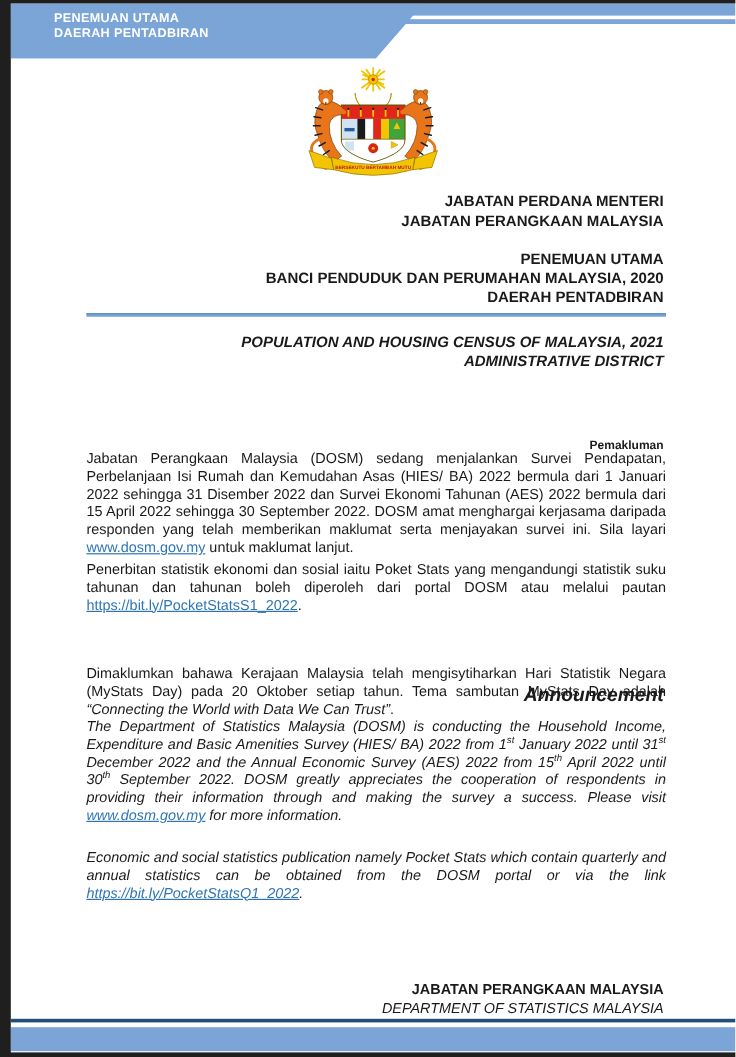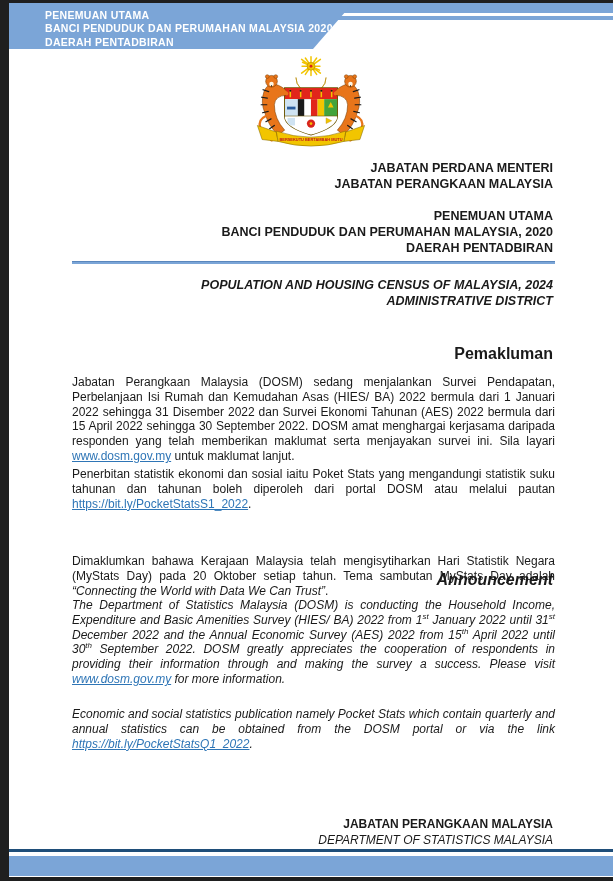--- a/index.html
+++ b/index.html
@@ -59,21 +59,20 @@
 </style>
 </head>
 <body>
 
 <div class="sheet">
 
   <div class="stripe-thick"></div>
   <div class="stripe-thin"></div>
   <div class="banner-block">
     <div class="banner-line">PENEMUAN UTAMA</div>
-    <div class="banner-line">BANCI PENDUDUK DAN PERUMAHAN MALAYSIA 2020</div>
     <div class="banner-line">DAERAH PENTADBIRAN</div>
   </div>
 
   <svg class="emblem" viewBox="0 0 170 100">
     <defs>
       <clipPath id="shieldClip">
         <path d="M57 36 H113 V66 Q113 78 85 86 Q57 78 57 66 Z"></path>
       </clipPath>
       <g id="tiger">
         <path d="M112 38 Q129 25 135 40 Q139 51 134 63 Q130 77 120 86 L113 81 Q124 69 124 54 Q123 44 111 44 Z" fill="#e8751a" stroke="#7a3c00" stroke-width="0.6"></path>
@@ -146,25 +145,25 @@
 
   <div class="center-col" style="top:205px;">
     <div class="h-bold">PENEMUAN UTAMA</div>
     <div class="h-bold">BANCI PENDUDUK DAN PERUMAHAN MALAYSIA, 2020</div>
     <div class="h-bold">DAERAH PENTADBIRAN</div>
   </div>
 
   <div class="divider" style="top:258px;"></div>
 
   <div class="center-col" style="top:274px;">
-    <div class="h-bold h-italic">POPULATION AND HOUSING CENSUS OF MALAYSIA, 2024</div>
+    <div class="h-bold h-italic">POPULATION AND HOUSING CENSUS OF MALAYSIA, 2021</div>
     <div class="h-bold h-italic">ADMINISTRATIVE DISTRICT</div>
   </div>
 
-  <div class="center-col h-bold" style="top:343px;font-size:16px;">Pemakluman</div>
+  <div class="center-col h-bold" style="top:361px;font-size:10px;">Pemakluman</div>
 
   <p class="para" style="top:372px;"><span>Jabatan Perangkaan Malaysia (DOSM) sedang menjalankan Survei Pendapatan, Perbelanjaan Isi Rumah dan Kemudahan Asas (HIES/ BA) 2022 bermula dari 1 Januari 2022 sehingga 31 Disember 2022 dan Survei Ekonomi Tahunan (AES) 2022 bermula dari 15 April 2022 sehingga 30 September 2022.  DOSM amat menghargai kerjasama daripada responden yang telah memberikan maklumat serta menjayakan survei ini. Sila layari </span><a class="doc-link" href="#">www.dosm.gov.my</a><span> untuk maklumat lanjut.</span></p>
   <p class="para" style="top:464px;"><span>Penerbitan statistik ekonomi dan sosial iaitu Poket Stats yang mengandungi statistik suku tahunan dan tahunan boleh diperoleh dari portal DOSM atau melalui pautan </span><a class="doc-link" href="#">https://bit.ly/PocketStatsS1_2022</a><span>.</span></p>
   <p class="para" style="top:519px;margin-top:32px;"><span>Dimaklumkan bahawa Kerajaan Malaysia telah mengisytiharkan Hari Statistik Negara (MyStats Day) pada 20 Oktober setiap tahun. Tema sambutan MyStats Day adalah </span><em>“Connecting the World with Data We Can Trust”</em><span>.</span></p>
 
   <div class="center-col h-bold h-italic" style="top:569px;font-size:16px;">Announcement</div>
 
   <p class="para para-en" style="top:595px;"><span>The Department of Statistics Malaysia (DOSM) is conducting the Household Income, Expenditure and Basic Amenities Survey (HIES/ BA) 2022 from 1</span><sup>st</sup><span> January 2022 until 31</span><sup>st</sup><span> December 2022 and the Annual Economic Survey (AES) 2022 from 15</span><sup>th</sup><span> April 2022 until 30</span><sup>th</sup><span> September 2022. DOSM greatly appreciates the cooperation of respondents in providing their information through and making the survey a success. Please visit </span><a class="doc-link" href="#">www.dosm.gov.my</a><span> for more information.</span></p>
   <p class="para para-en" style="top:704px;"><span>Economic and social statistics publication namely Pocket Stats which contain quarterly and annual statistics can be obtained from the DOSM portal or via the link </span><a class="doc-link" href="#">https://bit.ly/PocketStatsQ1_2022</a><span>.</span></p>
 

